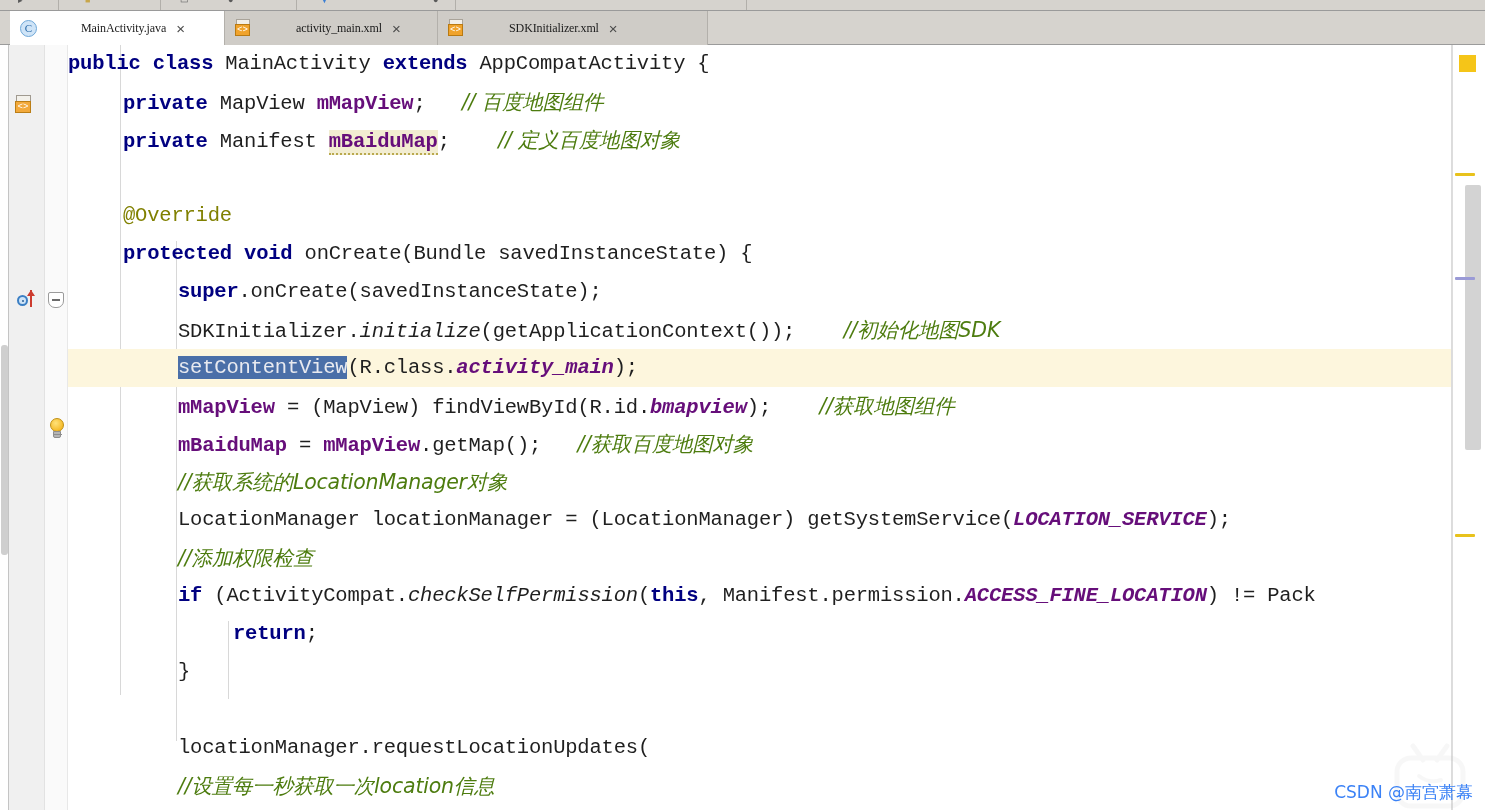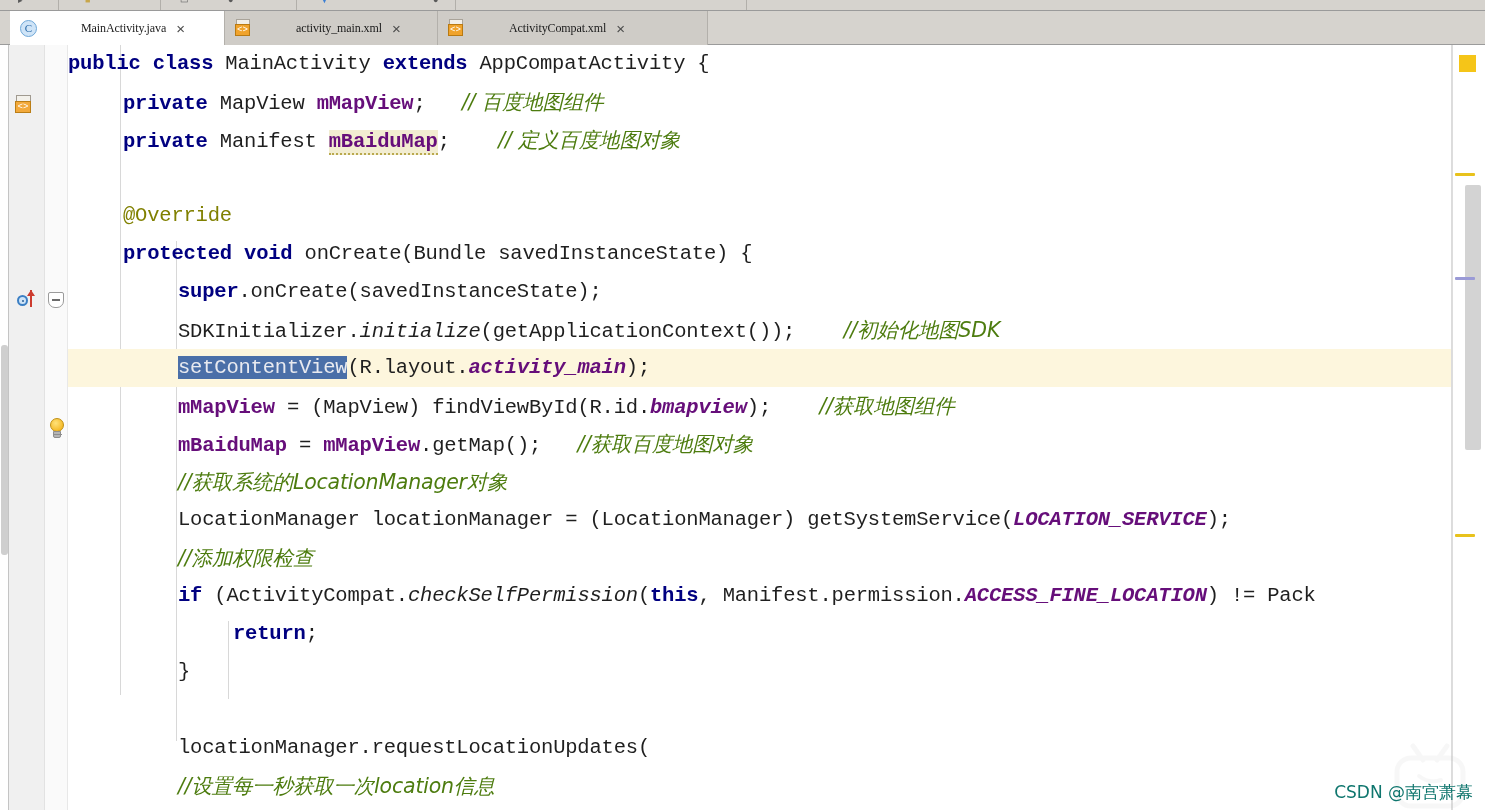--- a/index.html
+++ b/index.html
@@ -245,21 +245,21 @@
 
   
   .watermark {
     position: absolute; right: 12px; bottom: 6px;
     display: flex; align-items: center; gap: 6px;
     pointer-events: none;
   }
   .watermark .wm-text {
     font-family: "DejaVu Sans", sans-serif;
     font-size: 17px;
-    color: #0f766e;
+    color: #3b82f6;
     white-space: nowrap;
   }
   .wm-logo {
     position: absolute; right: 16px; bottom: 0;
     width: 78px; height: 70px;
     opacity: 0.10;
   }
 </style>
 </head>
 <body>
@@ -295,21 +295,21 @@
       </span>
       <span class="tab-label">activity_main.xml</span>
       <span class="tab-close">×</span>
     </div>
 
     <div class="tab inactive" style="left:438px; width:270px;">
       <span class="ic-xml">
         <span class="sheet"></span>
         <span class="badge">&lt;&gt;</span>
       </span>
-      <span class="tab-label">ActivityCompat.xml</span>
+      <span class="tab-label">SDKInitializer.xml</span>
       <span class="tab-close">×</span>
     </div>
   </div>
 
   <div class="editor-wrap">
 
     <div class="gutter-outer-left">
       <div class="left-scroll"></div>
     </div>
 
@@ -341,21 +341,21 @@
       <div class="indent-guide" style="left:160px; top:576px; height:78px;"></div>
       <div id="code-lines">
           <div class="code-line"><span style="display: inline-block; width: 0px;"></span><span class="kw">public</span><span class="plain"> </span><span class="kw">class</span><span class="plain"> MainActivity </span><span class="kw">extends</span><span class="plain"> AppCompatActivity {</span></div>
           <div class="code-line"><span style="display: inline-block; width: 55px;"></span><span class="kw">private</span><span class="plain"> MapView </span><span class="field">mMapView</span><span class="plain">;   </span><span class="cmt-cjk">// 百度地图组件</span></div>
           <div class="code-line"><span style="display: inline-block; width: 55px;"></span><span class="kw">private</span><span class="plain"> Manifest </span><span class="field warn-hl">mBaiduMap</span><span class="plain">;    </span><span class="cmt-cjk">// 定义百度地图对象</span></div>
           <div class="code-line"><span style="display: inline-block; width: 0px;"></span></div>
           <div class="code-line"><span style="display: inline-block; width: 55px;"></span><span class="anno">@Override</span></div>
           <div class="code-line"><span style="display: inline-block; width: 55px;"></span><span class="kw">protected</span><span class="plain"> </span><span class="kw">void</span><span class="plain"> onCreate(Bundle savedInstanceState) {</span></div>
           <div class="code-line"><span style="display: inline-block; width: 110px;"></span><span class="kw">super</span><span class="plain">.onCreate(savedInstanceState);</span></div>
           <div class="code-line"><span style="display: inline-block; width: 110px;"></span><span class="plain">SDKInitializer.</span><span class="method-i">initialize</span><span class="plain">(getApplicationContext());    </span><span class="cmt-cjk">//初始化地图SDK</span></div>
-          <div class="code-line highlight-row"><span style="display: inline-block; width: 110px;"></span><span class="sel">setContentView</span><span class="plain">(R.layout.</span><span class="static-field">activity_main</span><span class="plain">);</span></div>
+          <div class="code-line highlight-row"><span style="display: inline-block; width: 110px;"></span><span class="sel">setContentView</span><span class="plain">(R.class.</span><span class="static-field">activity_main</span><span class="plain">);</span></div>
           <div class="code-line"><span style="display: inline-block; width: 110px;"></span><span class="field">mMapView</span><span class="plain"> = (MapView) findViewById(R.id.</span><span class="static-field">bmapview</span><span class="plain">);    </span><span class="cmt-cjk">//获取地图组件</span></div>
           <div class="code-line"><span style="display: inline-block; width: 110px;"></span><span class="field">mBaiduMap</span><span class="plain"> = </span><span class="field">mMapView</span><span class="plain">.getMap();   </span><span class="cmt-cjk">//获取百度地图对象</span></div>
           <div class="code-line"><span style="display: inline-block; width: 110px;"></span><span class="cmt-cjk">//获取系统的LocationManager对象</span></div>
           <div class="code-line"><span style="display: inline-block; width: 110px;"></span><span class="plain">LocationManager locationManager = (LocationManager) getSystemService(</span><span class="static-field">LOCATION_SERVICE</span><span class="plain">);</span></div>
           <div class="code-line"><span style="display: inline-block; width: 110px;"></span><span class="cmt-cjk">//添加权限检查</span></div>
           <div class="code-line"><span style="display: inline-block; width: 110px;"></span><span class="kw">if</span><span class="plain"> (ActivityCompat.</span><span class="method-i">checkSelfPermission</span><span class="plain">(</span><span class="kw">this</span><span class="plain">, Manifest.permission.</span><span class="static-field">ACCESS_FINE_LOCATION</span><span class="plain">) != Pack</span></div>
           <div class="code-line"><span style="display: inline-block; width: 165px;"></span><span class="kw">return</span><span class="plain">;</span></div>
           <div class="code-line"><span style="display: inline-block; width: 110px;"></span><span class="plain">}</span></div>
           <div class="code-line"><span style="display: inline-block; width: 0px;"></span></div>
           <div class="code-line"><span style="display: inline-block; width: 110px;"></span><span class="plain">locationManager.requestLocationUpdates(</span></div>

